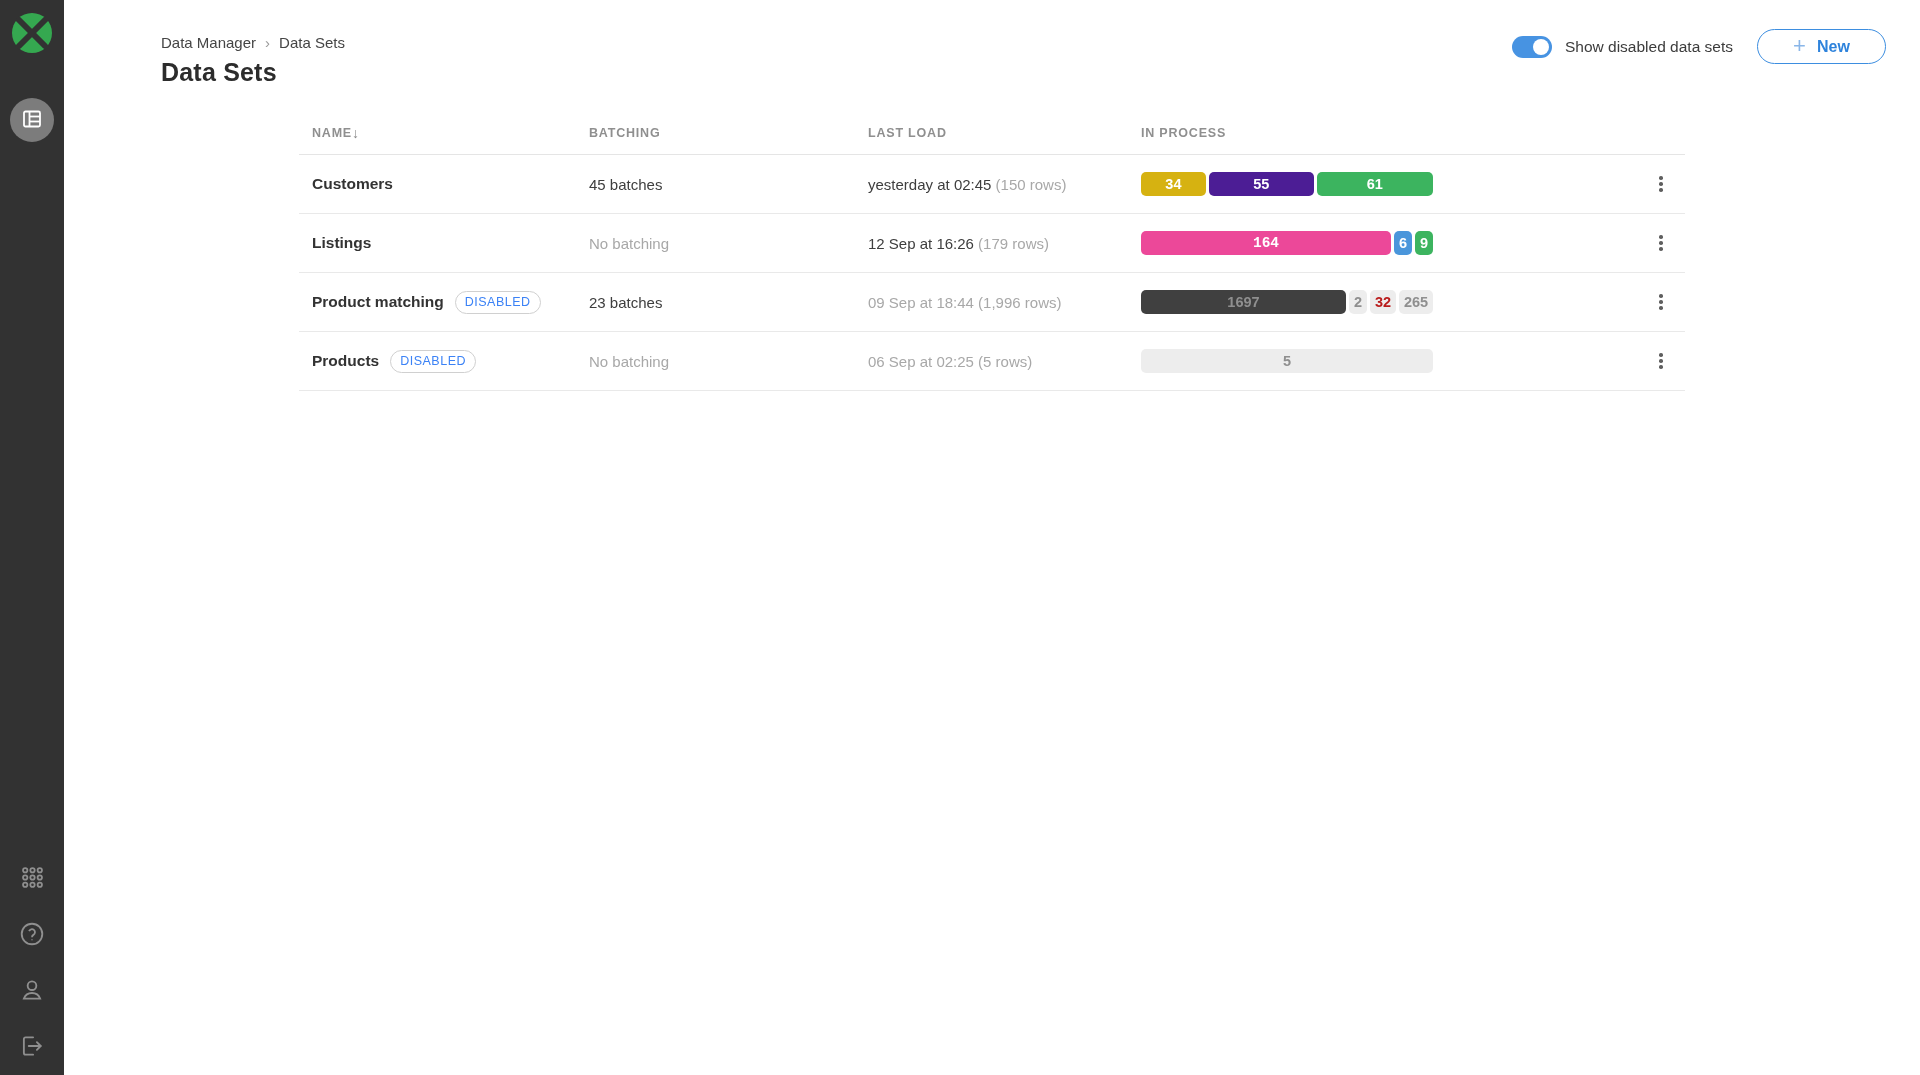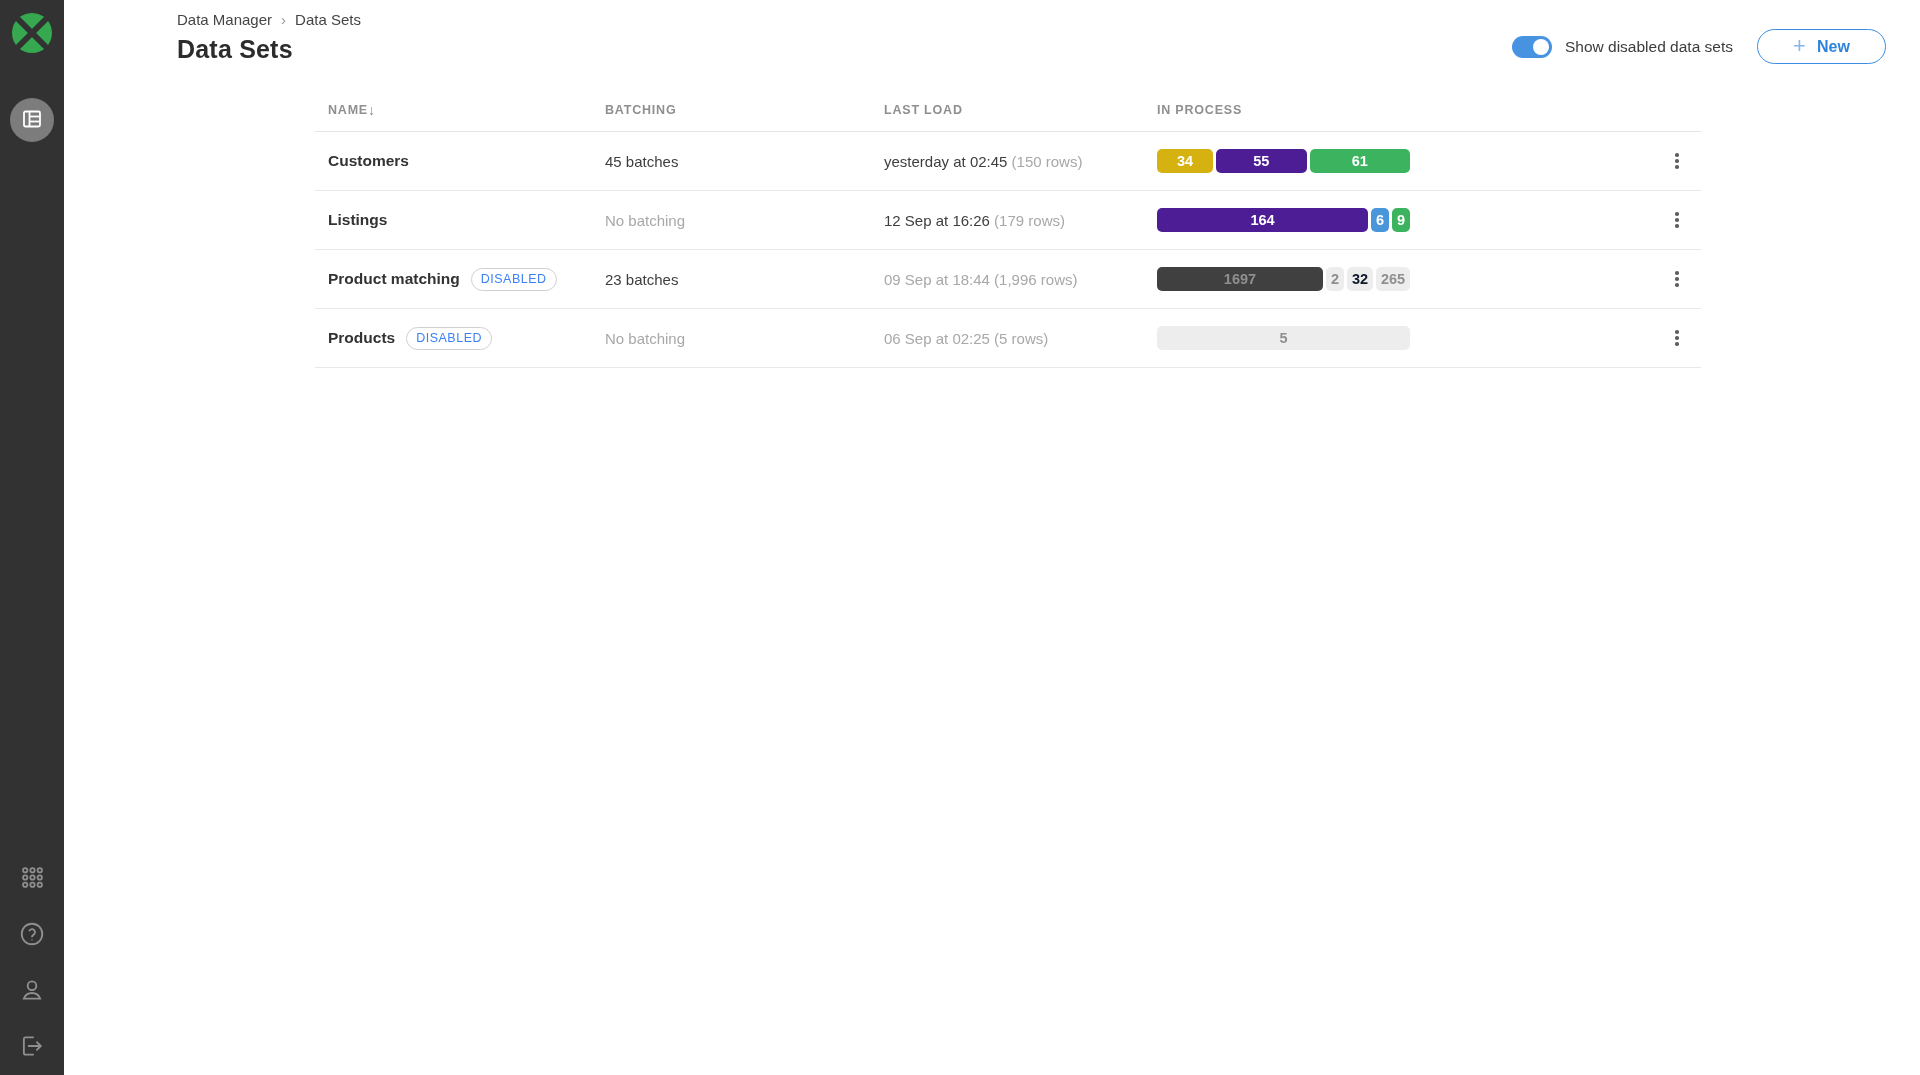--- a/index.html
+++ b/index.html
@@ -24,21 +24,21 @@
     justify-content: center; cursor: pointer;
   }
   .sidebar-spacer { flex: 1; }
   .sidebar-bottom { display: flex; flex-direction: column; align-items: center; gap: 28px; padding-bottom: 14px; }
   .side-icon-btn {
     background: none; border: none; width: 28px; height: 28px; cursor: pointer;
     display: flex; align-items: center; justify-content: center;
   }
 
   
-  .main { flex: 1; position: relative; padding: 11px 0 0 97px; margin-left: 16px; }
+  .main { flex: 1; position: relative; padding: 34px 0 0 97px; }
 
   .breadcrumb { font-size: 15px; color: #454545; display: flex; align-items: center; gap: 9px; }
   .breadcrumb .crumb { cursor: pointer; }
   .breadcrumb .sep { color: #9a9a9a; font-size: 15px; }
   .page-title { margin-top: 7px; font-size: 25px; font-weight: 700; color: #2c2c2c; letter-spacing: 0.2px; }
 
   .header-controls {
     position: absolute; top: 29px; right: 34px;
     display: flex; align-items: center; gap: 24px;
   }
@@ -81,21 +81,21 @@
   .name-text { font-size: 15.5px; font-weight: 700; color: #333; }
   .badge {
     font-size: 12.5px; color: #3b82f6; letter-spacing: 0.5px;
     border: 1px solid #d0d0d0; border-radius: 12px; padding: 3px 9px 4px;
     background: #fff; white-space: nowrap;
   }
   .cell { font-size: 15px; color: #3e3e3e; }
   .muted { color: #a8a8a8; }
   .cell-load .rows-count { color: #a8a8a8; }
 
-  .bar-track { display: flex; gap: 3px; width: 253px; height: 24px; }
+  .bar-track { display: flex; gap: 3px; width: 292px; height: 24px; }
   .seg {
     display: flex; align-items: center; justify-content: center;
     border-radius: 5px; font-size: 14.5px; font-weight: 700;
     overflow: hidden; white-space: nowrap; width: 0;
   }
 
   .kebab-btn {
     background: none; border: none; cursor: pointer; width: 32px; height: 32px;
     display: flex; flex-direction: column; align-items: center; justify-content: center;
     gap: 2.5px; justify-self: center;
@@ -242,21 +242,21 @@
     <div class="t-row t-body-row">
       <div class="cell-name">
         <span class="name-text">Listings</span>
       </div>
       <div class="cell muted">No batching</div>
       <div class="cell cell-load">
         <span>12 Sep at 16:26</span>
         <span class="rows-count">(179 rows)</span>
       </div>
       <div class="bar-track">
-          <div class="seg" style="background: #4c1d95; color: rgb(255, 255, 255); flex-grow: 164; min-width: 34px;">164</div>
+          <div class="seg" style="background: #ec4899; color: rgb(255, 255, 255); flex-grow: 164; min-width: 34px; font-family: Liberation Mono, monospace;">164</div>
           <div class="seg" style="background: rgb(74, 150, 219); color: rgb(255, 255, 255); flex-grow: 6; min-width: 18px;">6</div>
           <div class="seg" style="background: rgb(60, 180, 95); color: rgb(255, 255, 255); flex-grow: 9; min-width: 18px;">9</div>
         </div>
       <div></div>
       <button class="kebab-btn">
           <i></i>
           <i></i>
           <i></i>
         </button>
     </div>
@@ -267,21 +267,21 @@
         <span class="badge">DISABLED</span>
       </div>
       <div class="cell">23 batches</div>
       <div class="cell cell-load muted">
         <span>09 Sep at 18:44</span>
         <span class="rows-count">(1,996 rows)</span>
       </div>
       <div class="bar-track">
           <div class="seg" style="background: #404040; color: rgb(143, 143, 143); flex-grow: 1697; min-width: 42px;">1697</div>
           <div class="seg" style="background: rgb(237, 237, 237); color: rgb(143, 143, 143); flex-grow: 2; min-width: 18px;">2</div>
-          <div class="seg" style="background: rgb(237, 237, 237); color: #0f172a; flex-grow: 32; min-width: 26px;">32</div>
+          <div class="seg" style="background: rgb(237, 237, 237); color: #b91c1c; flex-grow: 32; min-width: 26px;">32</div>
           <div class="seg" style="background: rgb(237, 237, 237); color: rgb(143, 143, 143); flex-grow: 265; min-width: 34px;">265</div>
         </div>
       <div></div>
       <button class="kebab-btn">
           <i></i>
           <i></i>
           <i></i>
         </button>
     </div>
 

